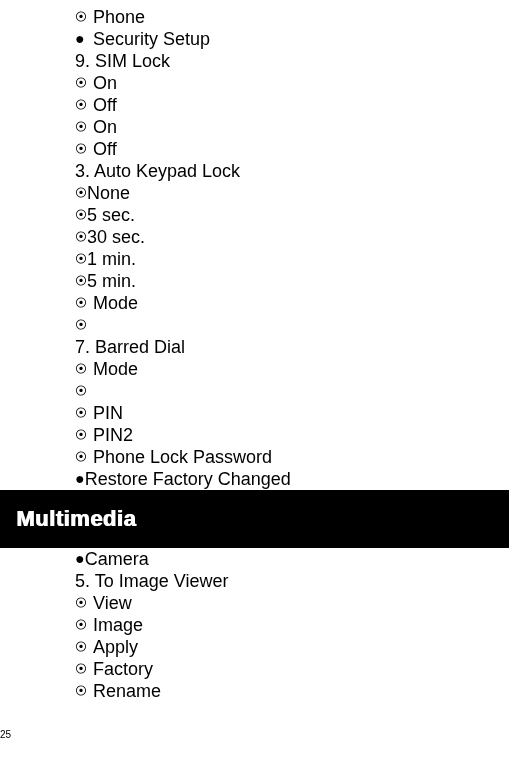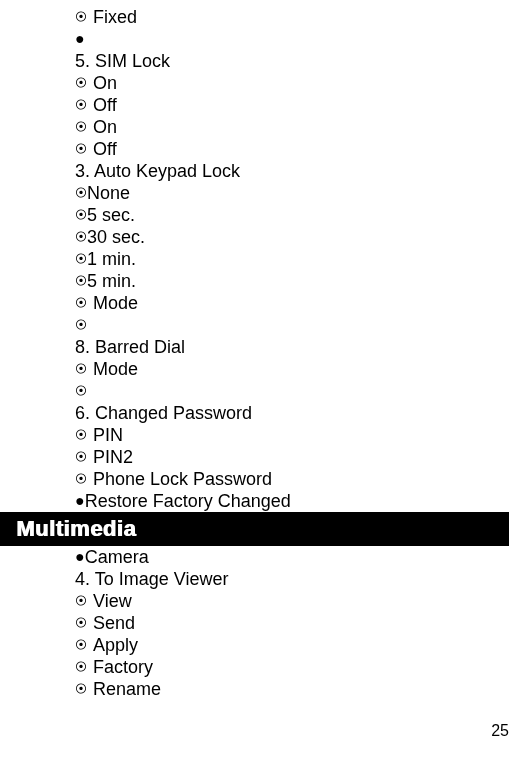--- a/index.html
+++ b/index.html
@@ -34,49 +34,50 @@
       display: inline-block;
       width: 14px;
       margin-right: 4px;
       font-size: 16px;
     }
     .section-header {
       background: #000;
       color: #fff;
       font-weight: bold;
       font-size: 22px;
-      padding: 4px 16px;
+      padding: 16px 16px;
       margin-left: -75px;
       width: 509px;
       text-shadow: 1px 0 0 #fff;
       letter-spacing: 0.5px;
     }
     .page-number {
       position: absolute;
       bottom: 18px;
       left: 0;
       width: 100%;
-      text-align: right;
-      font-size: 16px;
+      text-align: left;
+      font-size: 10px;
     }
   </style>
 </head>
 <body>
 
 <div class="content">
   <div id="section1">
       <div class="line">
         <span class="odot" style="font-size: 12px;">⦿</span>
-        <span>Fixed</span>
+        <span>Phone</span>
       </div>
       <div class="line">
         <span class="bullet">●</span>
+        <span>Security Setup</span>
       </div>
       <div class="line">
-        <span>5. SIM Lock</span>
+        <span>9. SIM Lock</span>
       </div>
       <div class="line">
         <span class="odot" style="font-size: 12px;">⦿</span>
         <span>On</span>
       </div>
       <div class="line">
         <span class="odot" style="font-size: 12px;">⦿</span>
         <span>Off</span>
       </div>
       <div class="line">
@@ -111,31 +112,28 @@
         <span>5 min.</span>
       </div>
       <div class="line">
         <span class="odot" style="font-size: 12px;">⦿</span>
         <span>Mode</span>
       </div>
       <div class="line">
         <span class="odot" style="font-size: 12px;">⦿</span>
       </div>
       <div class="line">
-        <span>8. Barred Dial</span>
+        <span>7. Barred Dial</span>
       </div>
       <div class="line">
         <span class="odot" style="font-size: 12px;">⦿</span>
         <span>Mode</span>
       </div>
       <div class="line">
         <span class="odot" style="font-size: 12px;">⦿</span>
-      </div>
-      <div class="line">
-        <span>6. Changed Password</span>
       </div>
       <div class="line">
         <span class="odot" style="font-size: 12px;">⦿</span>
         <span>PIN</span>
       </div>
       <div class="line">
         <span class="odot" style="font-size: 12px;">⦿</span>
         <span>PIN2</span>
       </div>
       <div class="line">
@@ -147,29 +145,29 @@
         <span>Restore Factory Changed</span>
       </div>
     </div>
   <div class="section-header">Multimedia</div>
   <div id="section2">
       <div class="line">
         <span class="bullet" style="margin-right: 0px; width: auto;">●</span>
         <span>Camera</span>
       </div>
       <div class="line">
-        <span>4. To Image Viewer</span>
+        <span>5. To Image Viewer</span>
       </div>
       <div class="line">
         <span class="odot" style="font-size: 12px;">⦿</span>
         <span>View</span>
       </div>
       <div class="line">
         <span class="odot" style="font-size: 12px;">⦿</span>
-        <span>Send</span>
+        <span>Image</span>
       </div>
       <div class="line">
         <span class="odot" style="font-size: 12px;">⦿</span>
         <span>Apply</span>
       </div>
       <div class="line">
         <span class="odot" style="font-size: 12px;">⦿</span>
         <span>Factory</span>
       </div>
       <div class="line">

